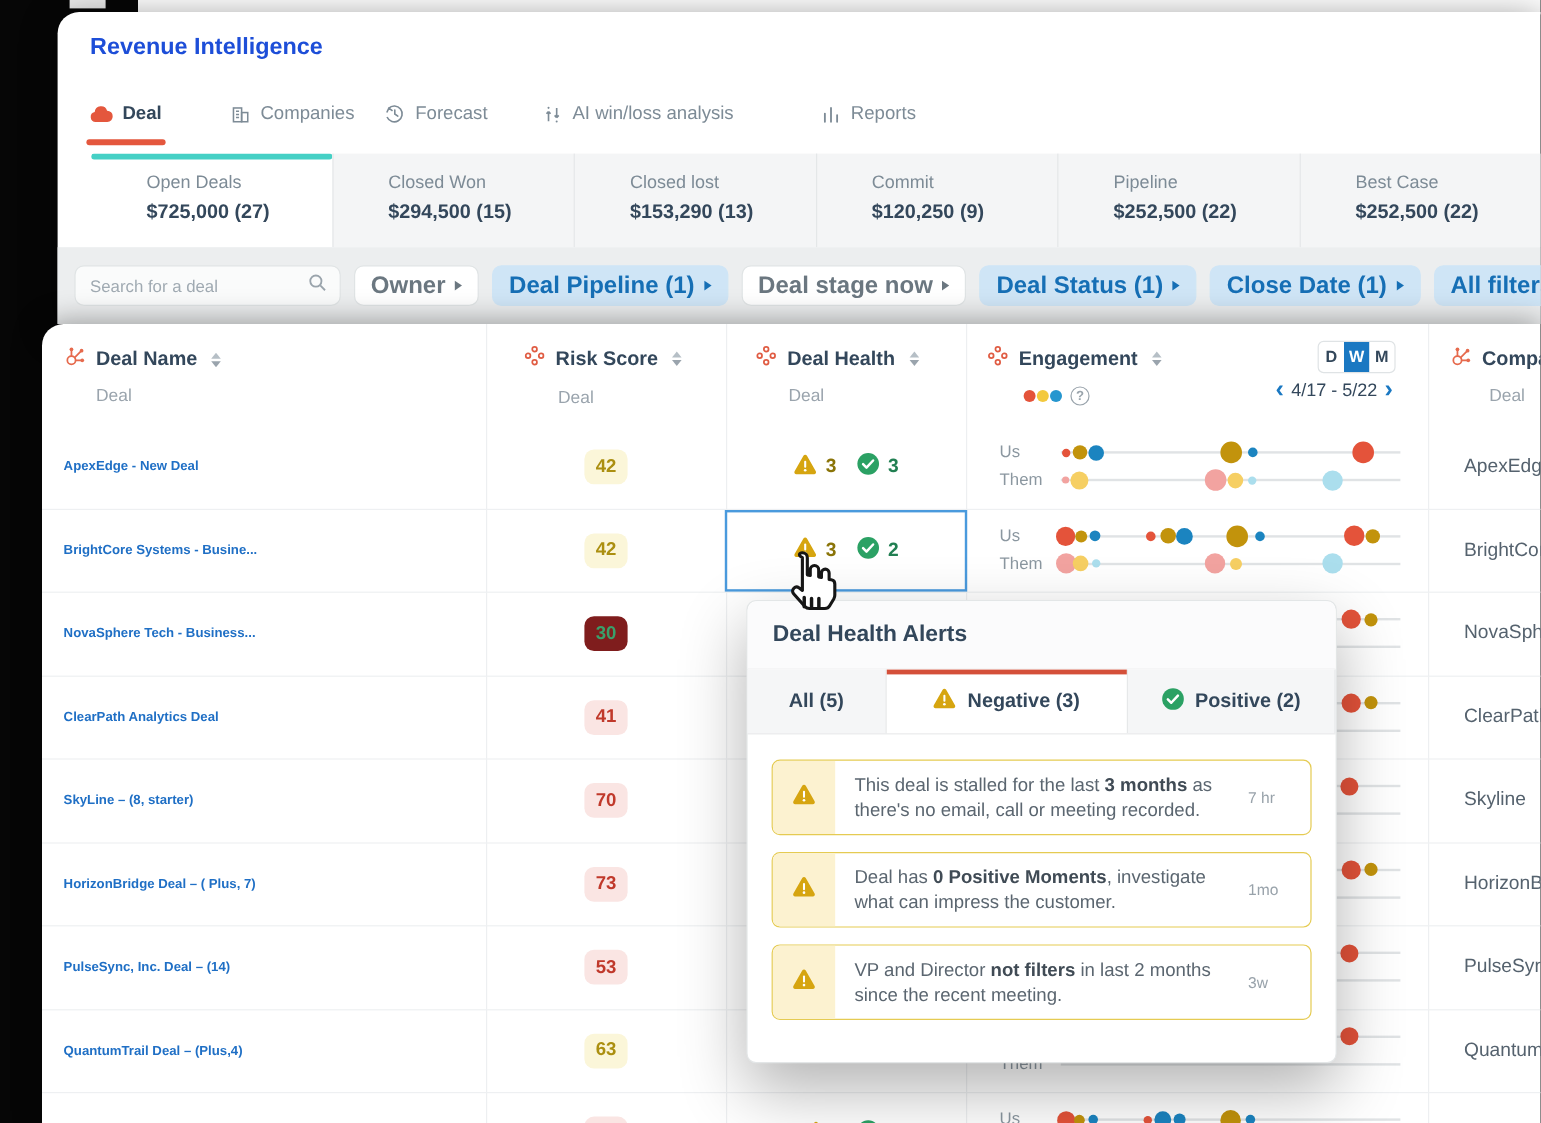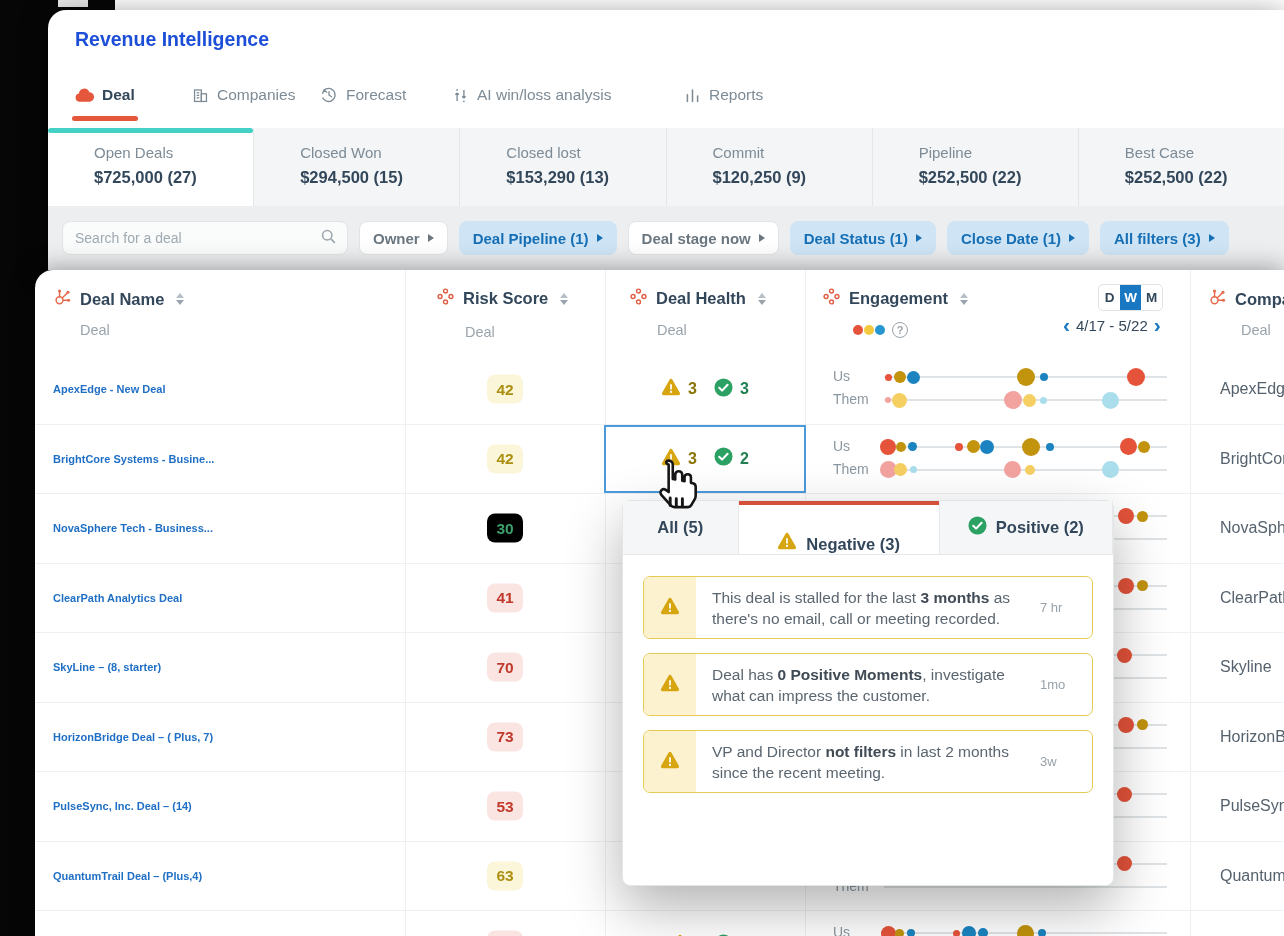--- a/index.html
+++ b/index.html
@@ -18,36 +18,36 @@
   .nav-tab { position:absolute; top:70px; height:30px; display:flex; align-items:center; gap:8px;
              font-size:15.5px; color:#7d8b96; font-weight:500; cursor:pointer; white-space:nowrap; }
   .nav-tab.active { color:#33475b; font-weight:700; }
   .nav-tab.active::after { content:""; position:absolute; left:-3px; right:-3px; bottom:-11px;
              height:5px; border-radius:3px; background:#e4573d; }
   .nav-tab .ic { display:inline-flex; }
 
   .cards { position:absolute; left:0; top:118px; width:1236px; height:78px; display:flex; }
   .card { flex:1 1 0; background:#f4f5f6; border-left:1px solid #e4e7e8; padding:13px 10px 0 46px;
           position:relative; cursor:pointer; overflow:hidden; }
-  .card:first-child { border-left:none; border-top-left-radius:2px; }
+  .card:first-child { border-left:none; border-top-left-radius:2px;margin-left:28px; }
   .card.active { background:#fff; }
   .card.active::before { content:""; position:absolute; left:0; top:0; right:0; height:5px;
           background:#45d0c5; border-radius:3px; }
   .card .lbl { font-size:15px; color:#7d8b96; margin-top:3px; }
   .card .val { font-size:16.5px; font-weight:700; color:#33475b; margin-top:7px; white-space:nowrap; }
 
   .filterbar { position:absolute; left:0; top:196px; width:1236px; height:64px; background:#eceeef;
                display:flex; align-items:center; padding-left:14px; gap:11px; }
   .searchbox { width:286px; height:34px; background:#fafbfb; border:1px solid #e0e4e5; border-radius:8px;
                display:flex; align-items:center; padding:0 10px 0 12px; }
   .searchbox input { flex:1; border:none; outline:none; background:transparent; font-size:14px;
                color:#66737d; font-family:"Liberation Sans", sans-serif; }
   .searchbox input::placeholder { color:#a0aab2; }
   .chip { height:34px; border-radius:8px; background:#fff; border:1px solid #e0e4e5; display:flex;
-          align-items:center; gap:8px; padding:0 13px; font-size:15px; font-weight:600; color:#6b7780;
+          align-items:center; gap:8px; padding:0 13px; font-size:20px; font-weight:600; color:#6b7780;
           cursor:pointer; white-space:nowrap; }
   .chip .caret { width:0; height:0; border-left:6px solid #6b7780; border-top:4.5px solid transparent;
           border-bottom:4.5px solid transparent; }
   .chip.active { background:#cfe5f6; border-color:#cfe5f6; color:#166fb5; font-weight:700; }
   .chip.active .caret { border-left-color:#166fb5; }
 
   
   .table-panel { position:absolute; left:35px; top:270px; width:1249px; height:666px; background:#fff;
                  border-top-left-radius:18px; overflow:hidden; box-shadow:0 -2px 24px rgba(0,0,0,.35); }
   .colsep { position:absolute; top:0; bottom:0; width:1px; background:#edeff1; }
@@ -78,21 +78,21 @@
 
   .rows { position:absolute; left:0; top:85px; width:100%; }
   .trow { position:relative; height:69.5px; border-bottom:1px solid #eef0f2; }
   .dealname { position:absolute; left:18px; top:0; height:100%; display:flex; align-items:center;
               font-size:11px; font-weight:700; color:#1f6fc5; max-width:345px; overflow:hidden;
               white-space:nowrap; cursor:pointer; }
   .riskbadge { position:absolute; left:452px; top:50%; transform:translateY(-50%); min-width:36px;
               height:29px; border-radius:8px; display:flex; align-items:center; justify-content:center;
               font-size:15.5px; font-weight:700; padding:0 7px; }
   .risk-yellow { background:#fbf6d9; color:#ab8f10; }
-  .risk-green  { background:#000000; color:#39a06b; }
+  .risk-green  { background:#7f1d1d; color:#39a06b; }
   .risk-red    { background:#fae5e3; color:#c0392b; }
   .healthcell { position:absolute; left:570px; top:0; width:200px; height:100%; display:flex;
               align-items:center; justify-content:center; gap:7px; cursor:pointer; }
   .hc-num-neg { font-size:16px; font-weight:700; color:#8a7408; margin-right:10px; }
   .hc-num-pos { font-size:16px; font-weight:700; color:#217f52; }
   .selbox { position:absolute; left:569px; top:0; width:202px; height:100%; border:2px solid #4a9add;
               z-index:5; pointer-events:none; }
   .eng-lbl { position:absolute; left:798px; font-size:14px; color:#8b97a0; }
   .eng-line { position:absolute; left:849px; width:283px; height:2px; background:#e0e3e5; }
   .eng-dot { position:absolute; border-radius:50%; }
@@ -103,21 +103,21 @@
   .popup { position:absolute; left:622px; top:500px; width:492px; height:386px; background:#fff;
            border:1px solid #e3e6e7; border-radius:8px; box-shadow:0 22px 55px rgba(0,0,0,.30);
            z-index:40; }
   .popup-head { height:57px; display:flex; align-items:center; padding-left:21px; background:#fbfbfc;
            border-bottom:1px solid #e6e8e9; border-radius:8px 8px 0 0; font-size:19px; font-weight:700;
            color:#33475b; }
   .popup-tabs { display:flex; height:54px; border-bottom:1px solid #e6e8e9; }
   .ptab { display:flex; align-items:center; justify-content:center; gap:9px; font-size:16.5px;
            font-weight:600; color:#33475b; background:#f5f6f7; border-right:1px solid #e6e8e9;
            cursor:pointer; position:relative; }
-  .ptab.active { background:#fff;align-items:flex-end; }
+  .ptab.active { background:#fff; }
   .ptab.active::before { content:""; position:absolute; left:0; right:0; top:0; height:4px; background:#d4503a; }
   .popup-body { padding:21px 20px 0 20px; display:flex; flex-direction:column; gap:14px; }
   .alert { height:63px; border:1.5px solid #e5cb52; border-radius:7px; display:flex; overflow:hidden;
            background:#fff; }
   .alert .stripe { width:52px; flex:0 0 52px; background:#fcf2d0; display:flex; align-items:center;
            justify-content:center; }
   .alert .atext { flex:1; display:flex; align-items:center; padding:6px 6px 6px 16px; font-size:15.5px;
            color:#5b6670; line-height:21px; }
   .alert .atext b { color:#404b55; }
   .alert .atime { flex:0 0 52px; display:flex; align-items:center; font-size:13px; color:#98a2aa;
@@ -510,20 +510,21 @@
           <span class="eng-dot" style="left:917.665px;top:18.5px;width:7px;height:7px;background:#e4533a"></span>
           <span class="eng-dot" style="left:926.9px;top:15px;width:14px;height:14px;background:#1b84c0"></span>
           <span class="eng-dot" style="left:943.05px;top:17px;width:10px;height:10px;background:#1b84c0"></span>
           <span class="eng-dot" style="left:982px;top:13.5px;width:17px;height:17px;background:#c2930c"></span>
           <span class="eng-dot" style="left:1003.48px;top:18px;width:8px;height:8px;background:#1b84c0"></span>
         </div>
       </div>
   </div>
 
   <div class="popup">
+    <div class="popup-head">Deal Health Alerts</div>
     <div class="popup-tabs" id="popup-tabs">
         <div class="ptab" style="width: 116px;">
           <span>All (5)</span>
         </div>
         <div class="ptab active" style="width: 202px;">
           <span><svg width="20" height="18" viewBox="0 0 24 22">
               <path d="M10.2 2.1c.8-1.4 2.8-1.4 3.6 0l9 15.8c.8 1.4-.2 3.1-1.8 3.1H3c-1.6 0-2.6-1.7-1.8-3.1z" fill="#d6a510"></path>
               <rect x="10.95" y="7.2" width="2.1" height="7.2" rx="1" fill="#fff"></rect>
               <circle cx="12" cy="17" r="1.35" fill="#fff"></circle>
             </svg></span>

